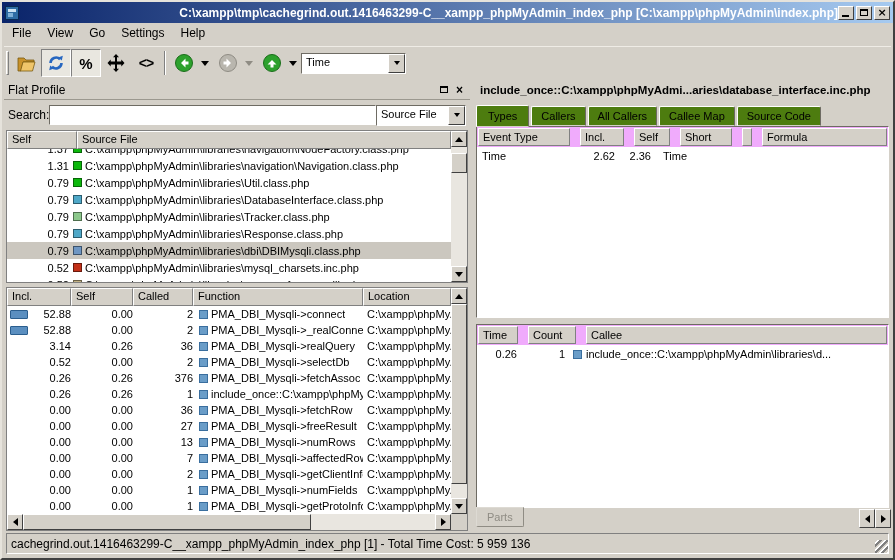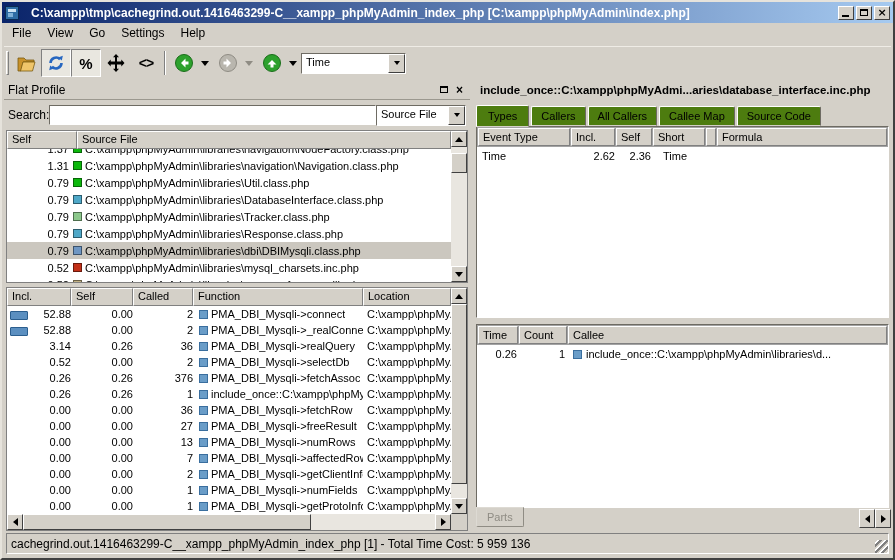--- a/index.html
+++ b/index.html
@@ -13,22 +13,22 @@
             padding:1px 4px; white-space:nowrap; overflow:hidden; }
 
   
   .titlebar { position:absolute; top:0; left:0; right:0; height:21px;
               background:linear-gradient(to right,#0A246A,#A6CAF0);
               display:flex; align-items:center; padding:0 3px; }
   .app-icon { width:14px; height:14px; flex:0 0 14px; background:#2F6EA5; border:1px solid #0A2A52;
               position:relative; }
   .app-icon:before { content:""; position:absolute; left:2px; top:2px; width:8px; height:3px; background:#CFE4F2; }
   .app-icon:after  { content:""; position:absolute; left:2px; bottom:2px; width:5px; height:4px; background:#7FB2D8; }
-  .title-text { color:#fff; font-weight:bold; font-size:12px; margin-left:12px; flex:1;
-                white-space:nowrap; overflow:hidden; }
+  .title-text { color:#fff; font-weight:bold; font-size:12px; margin-left:4px; flex:1;
+                white-space:nowrap; overflow:hidden;text-align:right; }
   .tb-btns { display:flex; gap:2px; }
   .cap-btn { width:16px; height:14px; background:#D4D0C8; border:1px solid;
              border-color:#FFFFFF #404040 #404040 #FFFFFF; position:relative;
              display:flex; align-items:center; justify-content:center;
              font-size:9px; font-weight:bold; line-height:1; }
   .glyph-min { position:absolute; left:3px; bottom:2px; width:7px; height:2px; background:#000; }
   .glyph-max { width:8px; height:7px; border:1px solid #000; border-top-width:2px; }
   .glyph-close { font-size:11px; font-weight:bold; font-family:"DejaVu Sans",sans-serif; }
 
   
@@ -100,21 +100,21 @@
   .hs-thumb { position:absolute; top:0; height:16px; background:#D4D0C8; border:1px solid; border-color:#fff #404040 #404040 #fff; }
   .corner { position:absolute; right:0; bottom:0; width:16px; height:16px; background:#D4D0C8; }
 
   
   .fn-table { position:absolute; top:207px; left:2px; right:2px; bottom:0; background:#fff; border:1px solid #808080; }
   .fn-head { position:absolute; top:0; left:0; right:16px; height:18px; display:flex; }
   .fn-body { position:absolute; top:18px; left:0; right:16px; bottom:16px; overflow:hidden; background:#fff; }
   .trow { height:16px; display:flex; align-items:center; white-space:nowrap; }
   .col-incl { flex:0 0 64px; } .col-self { flex:0 0 62px; } .col-called { flex:0 0 60px; }
   .col-func { flex:0 0 170px; } .col-loc { flex:1; }
-  .c-incl { flex:0 0 64px; display:flex; align-items:flex-end; }
+  .c-incl { flex:0 0 64px; display:flex; align-items:center; }
   .incl-bar { width:18px; height:9px; margin-left:3px; background:#5B8FC0; border:1px solid #2B5E8E; border-radius:1px; }
   .c-incl .num { flex:1; text-align:right; }
   .c-fself { flex:0 0 62px; text-align:right; }
   .c-called { flex:0 0 60px; text-align:right; }
   .c-func { flex:0 0 170px; display:flex; align-items:center; overflow:hidden; }
   .fsq { width:9px; height:9px; flex:0 0 9px; margin:0 3px 0 6px; background:#6A9DC8; border:1px solid #3A6E9E; }
   .c-func .txt { overflow:hidden; white-space:nowrap; }
   .c-loc { flex:1; overflow:hidden; padding-left:4px; }
 
   .h-splitter { position:absolute; top:203px; left:0; right:0; height:4px; }
@@ -122,21 +122,21 @@
   
   .detail-title { position:absolute; top:2px; left:2px; right:0; height:19px; font-weight:bold;
                   white-space:nowrap; overflow:hidden; padding:2px 4px; font-size:11.5px; }
   .tabs-top { position:absolute; top:24px; left:2px; right:0; height:22px; display:flex; align-items:flex-end; gap:2px; }
   .tab { padding:3px 9px; background:#4d7c0f; border:1px solid; border-color:#fff #6E6B63 #D4D0C8 #fff;
          border-radius:2px 2px 0 0; white-space:nowrap; }
   .tab.active { padding:4px 11px; position:relative; top:1px; z-index:2; }
   .panel { position:absolute; left:2px; right:2px; background:#fff; border:1px solid; border-color:#6E6B63 #fff #fff #6E6B63; }
   .types-panel  { top:46px; height:192px; }
   .callee-panel { top:244px; height:184px; }
-  .ptable-head { display:flex; height:20px; padding:1px; gap:1px; background:#a3a3a3; }
+  .ptable-head { display:flex; height:20px; padding:1px; gap:10px; background:#f0abfc; }
   .ptable-head .hcell { height:18px; padding:2px 4px; }
   .th-event{flex:0 0 92px;} .th-incl{flex:0 0 44px;} .th-self2{flex:0 0 36px;} .th-short{flex:0 0 52px;}
   .th-gap{flex:0 0 9px;} .th-formula{flex:1;}
   .prow { display:flex; height:18px; align-items:center; }
   .pc-event{flex:0 0 94px; padding-left:5px;} .pc-incl{flex:0 0 44px; text-align:right;}
   .pc-self{flex:0 0 36px; text-align:right;} .pc-short{flex:0 0 52px; padding-left:12px;} .pc-formula{flex:1;}
   .th-time{flex:0 0 40px;} .th-count{flex:0 0 48px;} .th-callee{flex:1;}
   .pc-time{flex:0 0 40px; text-align:right;} .pc-count{flex:0 0 48px; text-align:right;}
   .pc-callee{flex:1; display:flex; align-items:center; overflow:hidden;}
   .pc-callee .fsq { margin:0 4px 0 8px; }

